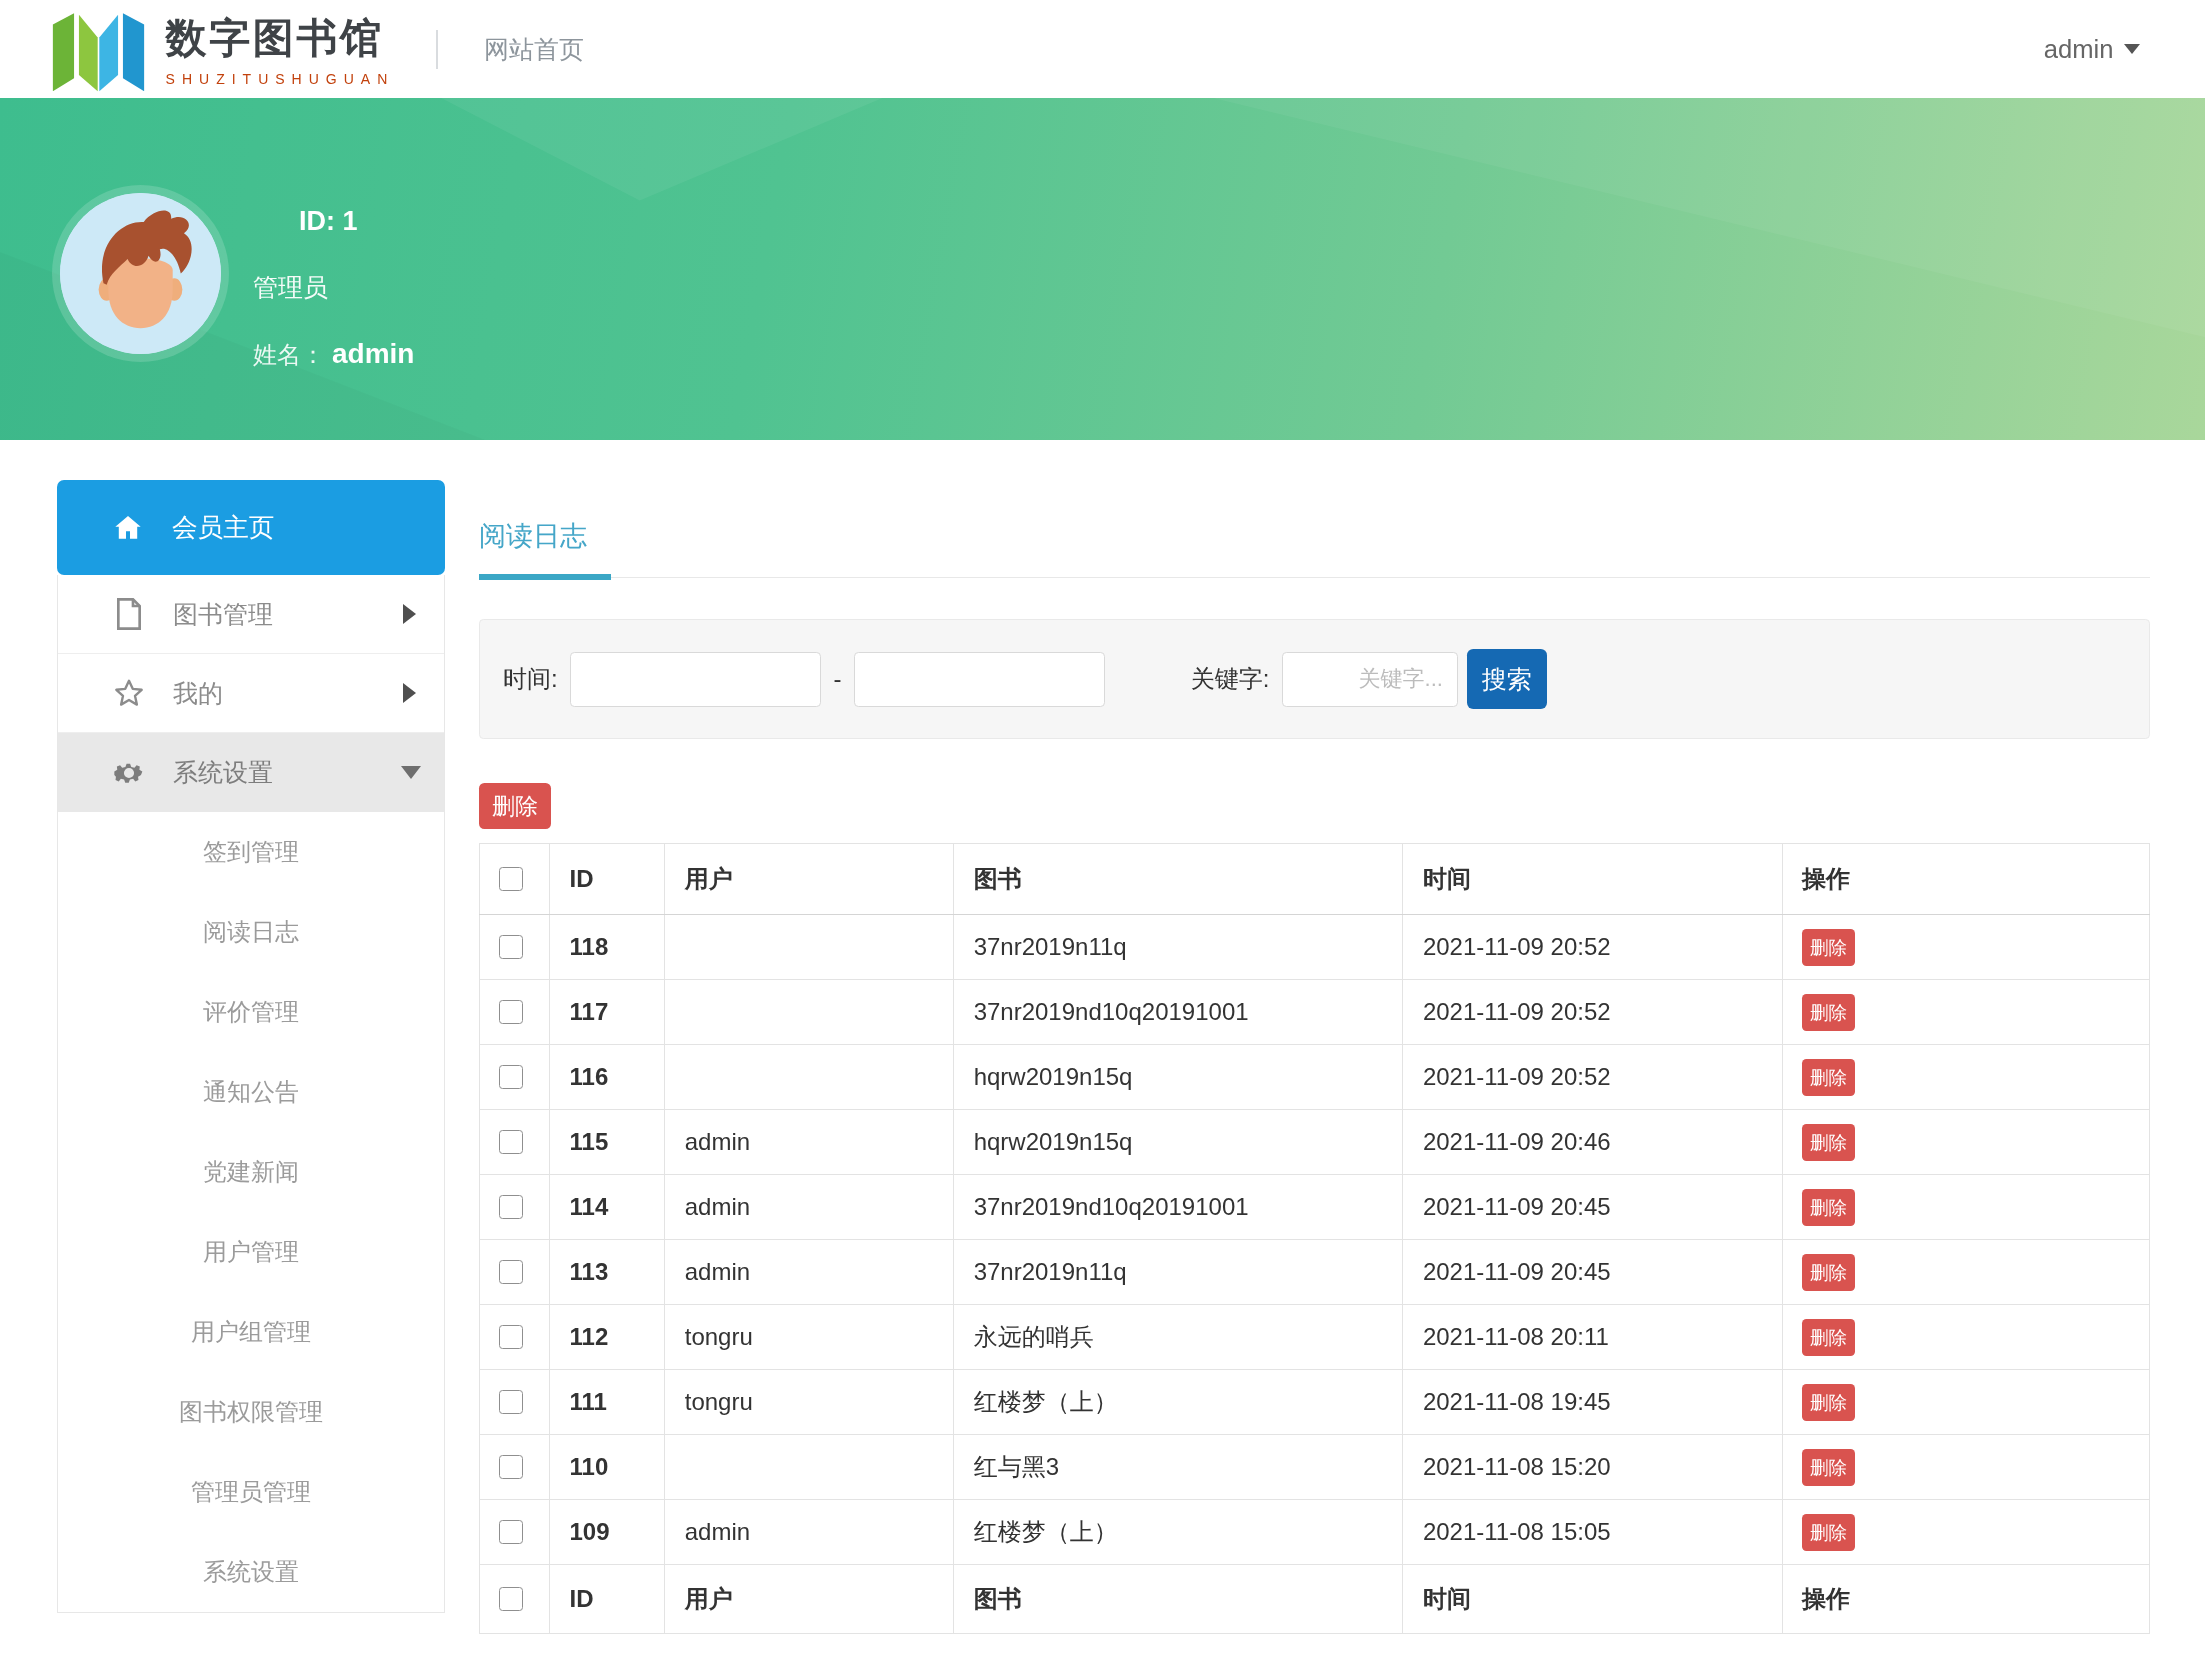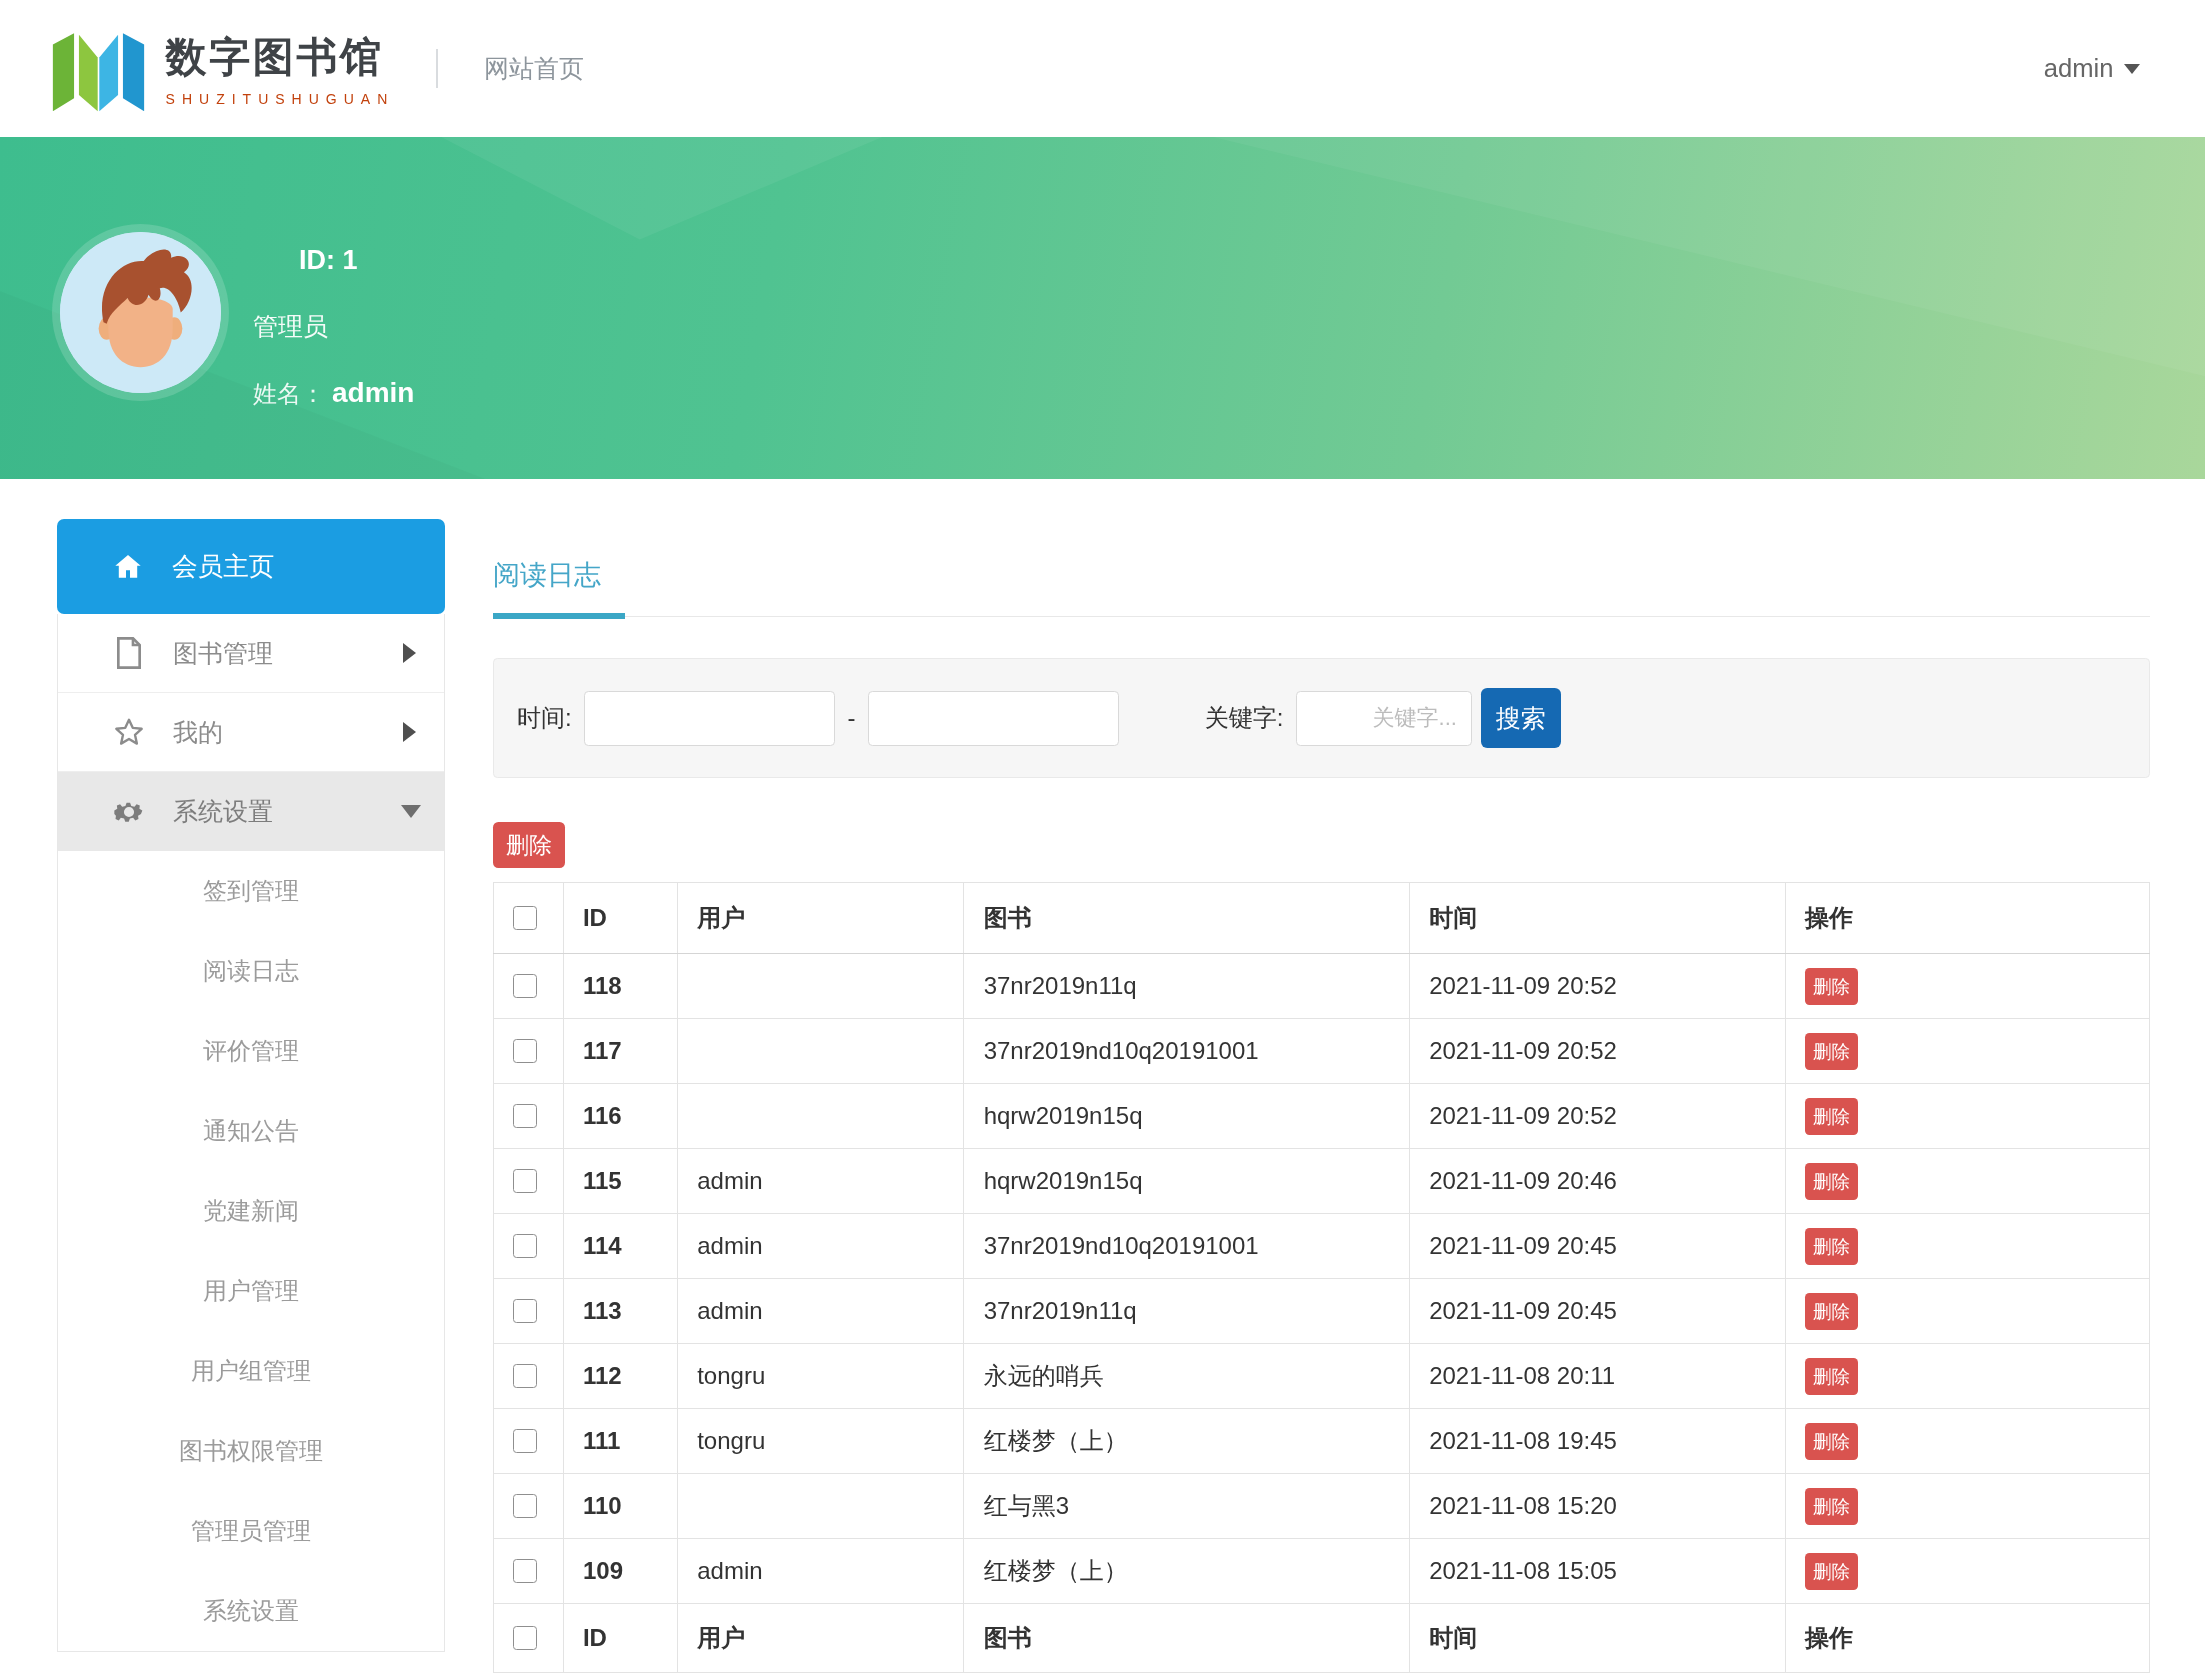--- a/index.html
+++ b/index.html
@@ -1,20 +1,20 @@
 <!DOCTYPE html>
 <html style="font-size:14px"><head>
 <meta charset="utf-8">
 <style>
   * { margin:0; padding:0; box-sizing:border-box; }
   html,body { width:2206px; height:1679px; overflow:hidden; background:#fff;
     font-family:"Liberation Sans","DejaVu Sans",sans-serif; color:#333; }
 
   
-  .topbar { height:137px; display:flex; align-items:center; padding:0 66px 0 49px; background:#fff; }
+  .topbar { height:98px; display:flex; align-items:center; padding:0 66px 0 49px; background:#fff; }
   .logo { display:flex; align-items:center; gap:17.6px; }
   .logo-mark svg { display:block; }
   .logo-text .cn { font-size:41px; font-weight:bold; color:#3f4347; letter-spacing:2.6px; }
   .logo-text .en { font-size:14px; color:#c2410c; letter-spacing:7px; margin-top:5.3px; }
   .top-sep { width:1.8px; height:39px; background:#d9dcdf; margin:0 46px 0 42px; }
   .nav-home { font-size:25px; color:#8d959c; cursor:pointer; }
   .top-spacer { flex:1; }
   .admin-menu { font-size:25.6px; color:#666; display:flex; align-items:center; gap:10.6px; cursor:pointer; }
   .caret-down { width:0; height:0; border-left:8.8px solid transparent; border-right:8.8px solid transparent; border-top:10.6px solid #555; }
 
@@ -29,21 +29,21 @@
     clip-path:polygon(0 45%, 22% 100%, 0 100%); }
   .avatar { position:absolute; left:60px; top:95px; width:161px; height:161px; border-radius:50%;
     background:#cde9f7; box-shadow:0 0 0 8px rgba(255,255,255,0.16); overflow:hidden; }
   .banner-info { position:absolute; left:253px; top:108px; color:#fff; }
   .banner-info .id-line { font-size:27px; font-weight:bold;margin-left:46px; }
   .banner-info .role-line { font-size:25px; margin-top:34px; color:rgba(255,255,255,0.95); }
   .banner-info .name-line { font-size:24px; margin-top:34px; color:rgba(255,255,255,0.9); }
   .banner-info .name-line b { font-size:28px; color:#fff; margin-left:7px; }
 
   
-  .layout { display:flex; padding:40px 56px 7px 57px; gap:48px; align-items:flex-start; }
+  .layout { display:flex; padding:40px 56px 7px 57px; gap:34px; align-items:flex-start; }
 
   
   .sidebar { width:388px; flex:0 0 388px; }
   .menu-item.active { height:95px; background:#1b9de2; border-radius:7px; color:#fff;
     display:flex; align-items:center; padding-left:55px; gap:28px; font-size:25.6px; cursor:pointer; }
   .menu-box { border:0.9px solid #e7e7e7; border-top:none; background:#fff;text-align:right; }
   .menu-item { position:relative; height:79px; display:flex; align-items:center; padding-left:55px;
     gap:28px; font-size:25px; color:#8c8c8c; border-bottom:0.9px solid #eee; cursor:pointer; }
   .menu-item:last-of-type { border-bottom:none; }
   .menu-item.expanded { background:#e8e8e8; color:#7d7d7d; }

